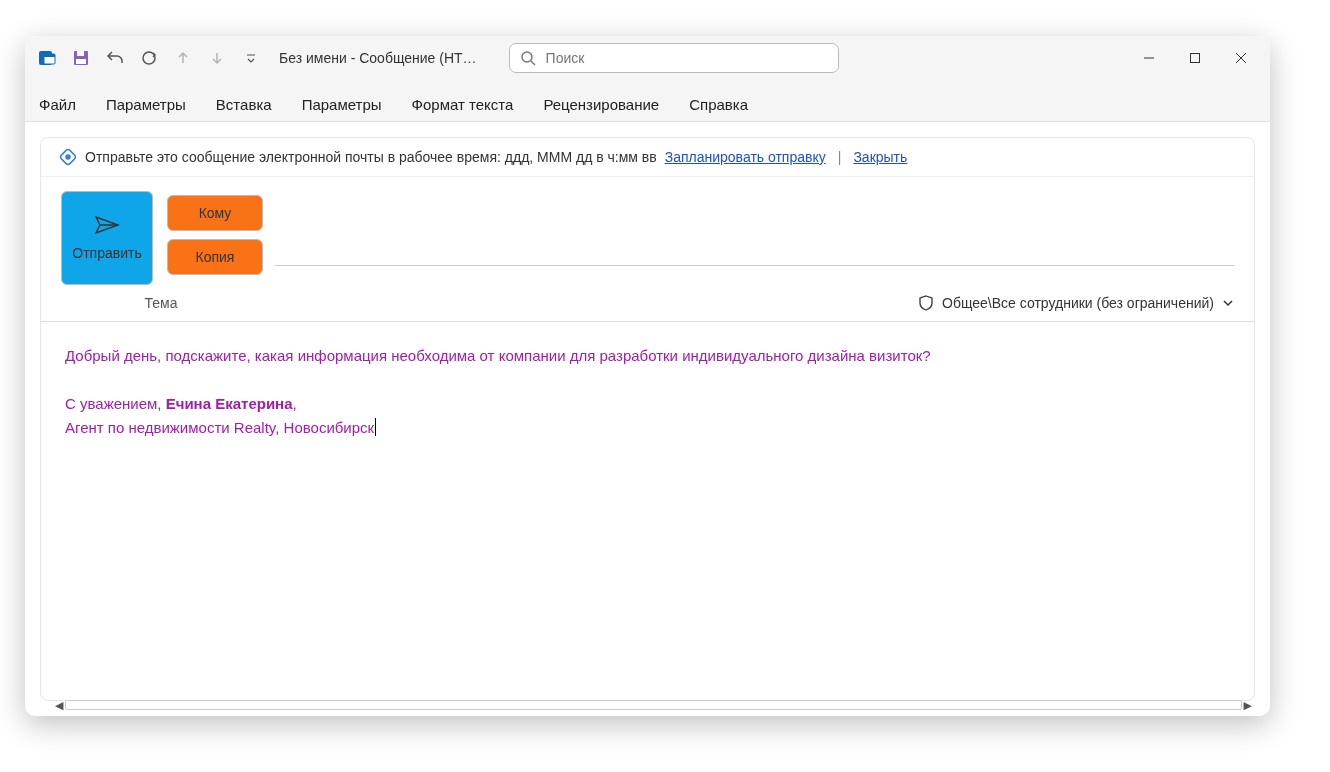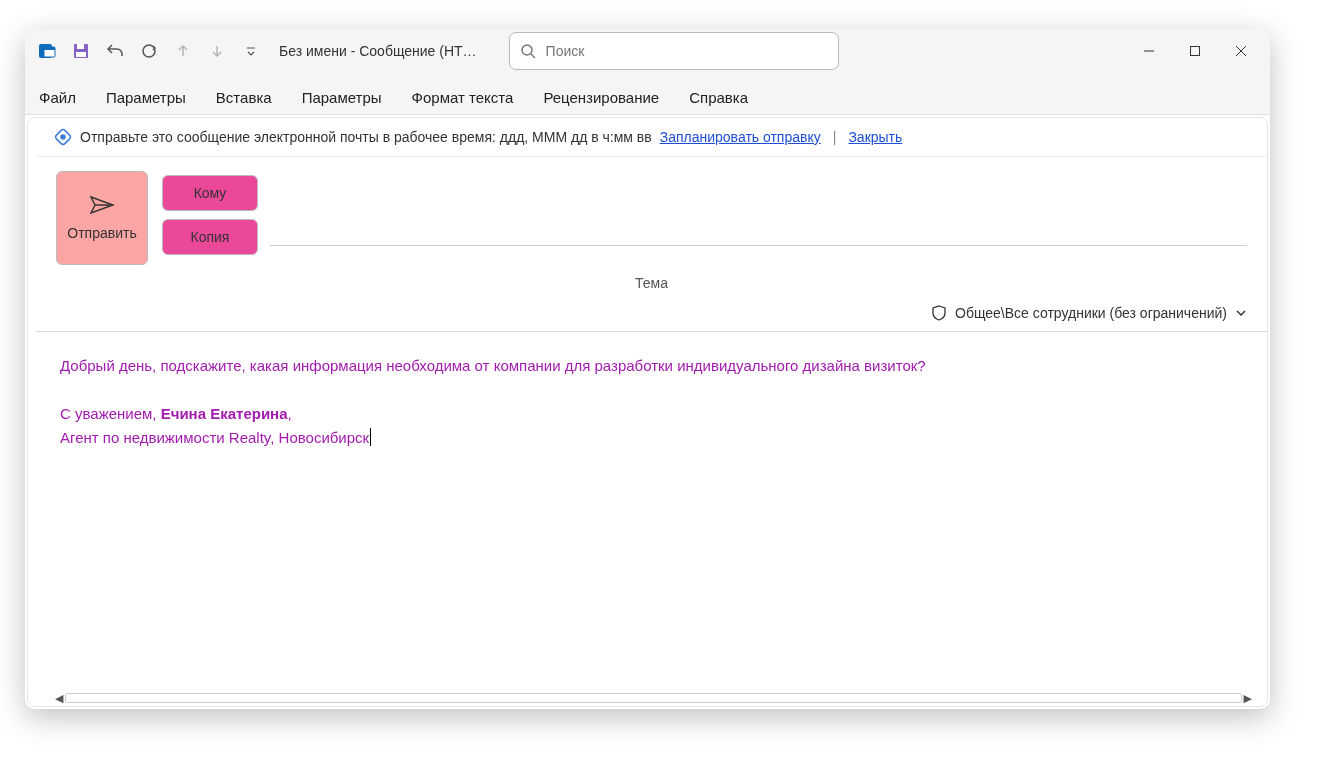--- a/index.html
+++ b/index.html
@@ -5,21 +5,21 @@
     * { box-sizing: border-box; margin: 0; padding: 0; }
     body {
       font-family: "Segoe UI", Arial, sans-serif;
       background: #fff;
       width: 1330px;
       height: 772px;
       position: relative;
     }
     .window {
       position: absolute;
-      top: 29px;
+      top: 36px;
       left: 25px;
       width: 1245px;
       height: 680px;
       background: #fff;
       border-radius: 10px;
       box-shadow: 0 8px 30px rgba(0,0,0,0.25);
       overflow: hidden;
       display: flex;
       flex-direction: column;
     }
@@ -54,21 +54,21 @@
       max-width: 220px;
     }
     .search-wrap {
       margin-left: 30px;
       flex: 0 0 auto;
     }
     .search {
       display: flex;
       align-items: center;
       width: 330px;
-      height: 38px;
+      height: 30px;
       border: 1px solid #bbb;
       border-radius: 7px;
       background: #fff;
       padding: 0 10px;
       gap: 10px;
     }
     .search input {
       border: none;
       outline: none;
       font-size: 14px;
@@ -99,25 +99,24 @@
       color: #222;
       padding: 6px 2px;
       cursor: pointer;
       margin-top: 8px;
     }
     .content-area {
       flex: 1;
       display: flex;
       flex-direction: column;
       background: #fff;
-      margin: 2px;
+      margin: 15px;
       border: 1px solid #e5e5e5;
       border-radius: 8px;
       overflow: hidden;
-      padding-left: 8px;
     }
     .infobar {
       display: flex;
       align-items: center;
       gap: 8px;
       padding: 10px 18px;
       font-size: 14px;
       color: #333;
       border-bottom: 1px solid #eee;
     }
@@ -134,42 +133,42 @@
       border: 1px solid #bbb;
       border-radius: 6px;
       display: flex;
       flex-direction: column;
       align-items: center;
       justify-content: center;
       gap: 10px;
       font-size: 14px;
       color: #333;
       cursor: pointer;
-      background:#fca5a5;
+      background:#0ea5e9;
     }
     .fields {
       flex: 1;
       display: flex;
       flex-direction: column;
     }
     .field-row {
       display: flex;
       align-items: center;
       min-height: 44px;
       gap: 12px;
     }
     .field-btn {
       width: 96px;
       height: 36px;
       border: 1px solid #bbb;
       border-radius: 6px;
       display:flex;align-items:center;justify-content:center;
       font-size: 14px;
       color:#333;
-      background:#ec4899;
+      background:#f97316;
       cursor:pointer;
     }
     .field-input-wrap {
       flex: 1;
       border-bottom: 1px solid #ccc;
       padding: 8px 0;
       display:flex;align-items:center;gap:6px;
       font-size:14px;
     }
     .recipient {
@@ -178,21 +177,20 @@
       display:flex;align-items:center;gap:4px;
     }
     .status-dot {
       width:10px;height:10px;border:1px solid #888;border-radius:50%;
       display:inline-block;
     }
     .subject-row {
       display:flex;align-items:center;
       padding: 10px 20px 0 20px;
       gap: 14px;
-      flex-direction: column;
     }
     .subject-label {
       width: 200px;
       text-align:center;
       font-size:14px;
       color:#555;
     }
     .subject-right {
       margin-left:auto;
       display:flex;align-items:center;gap:8px;

